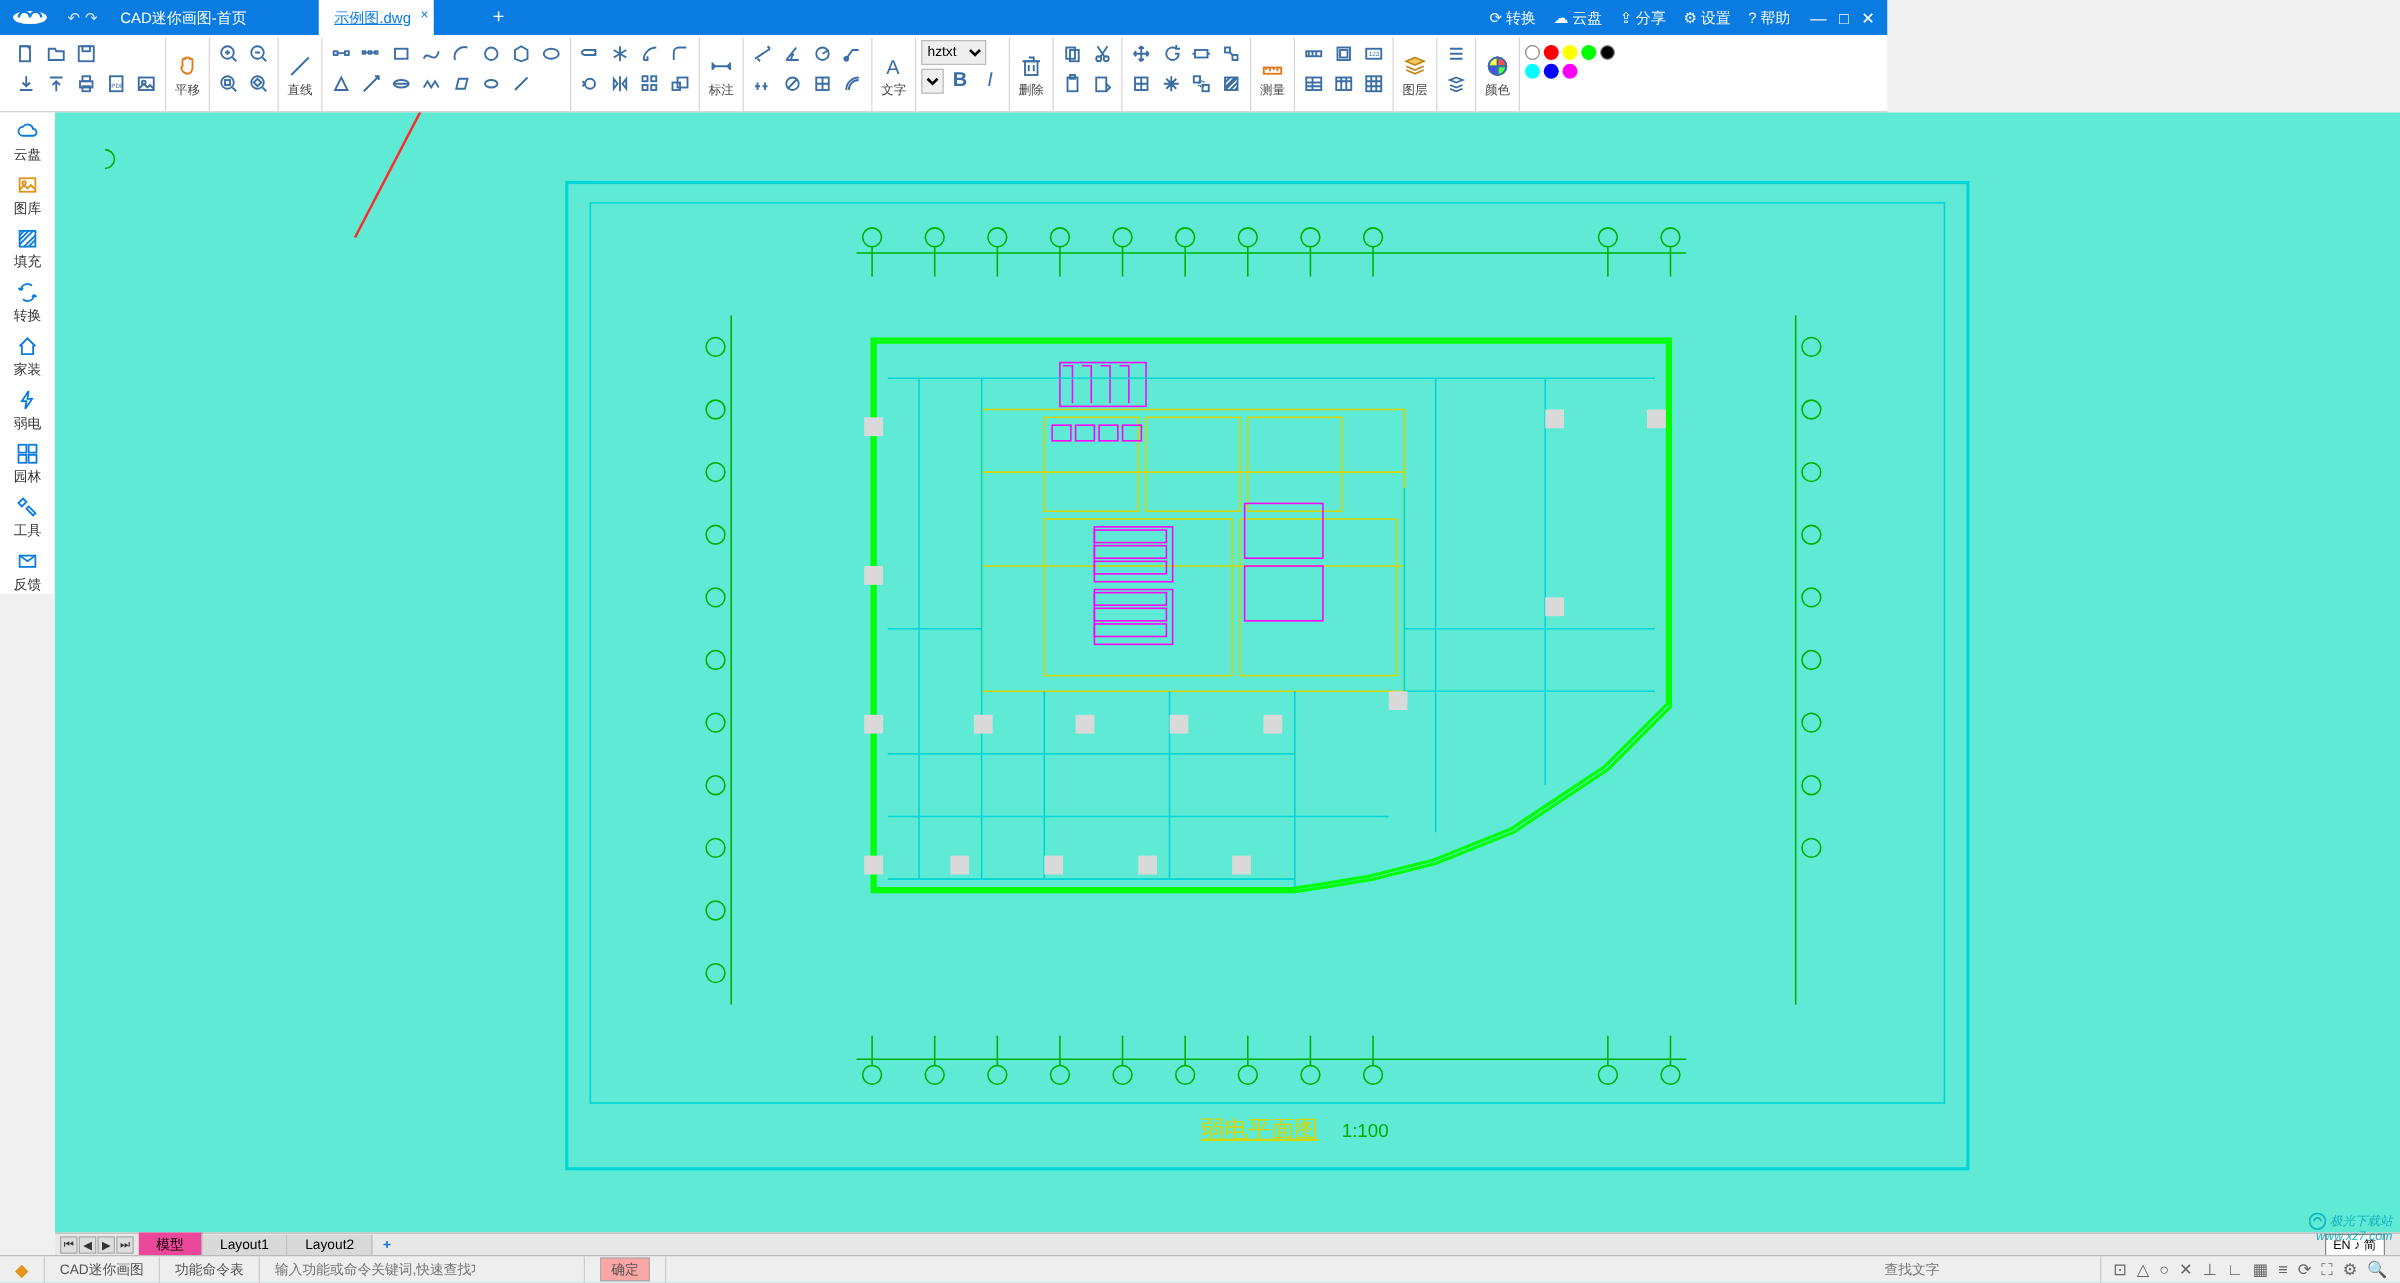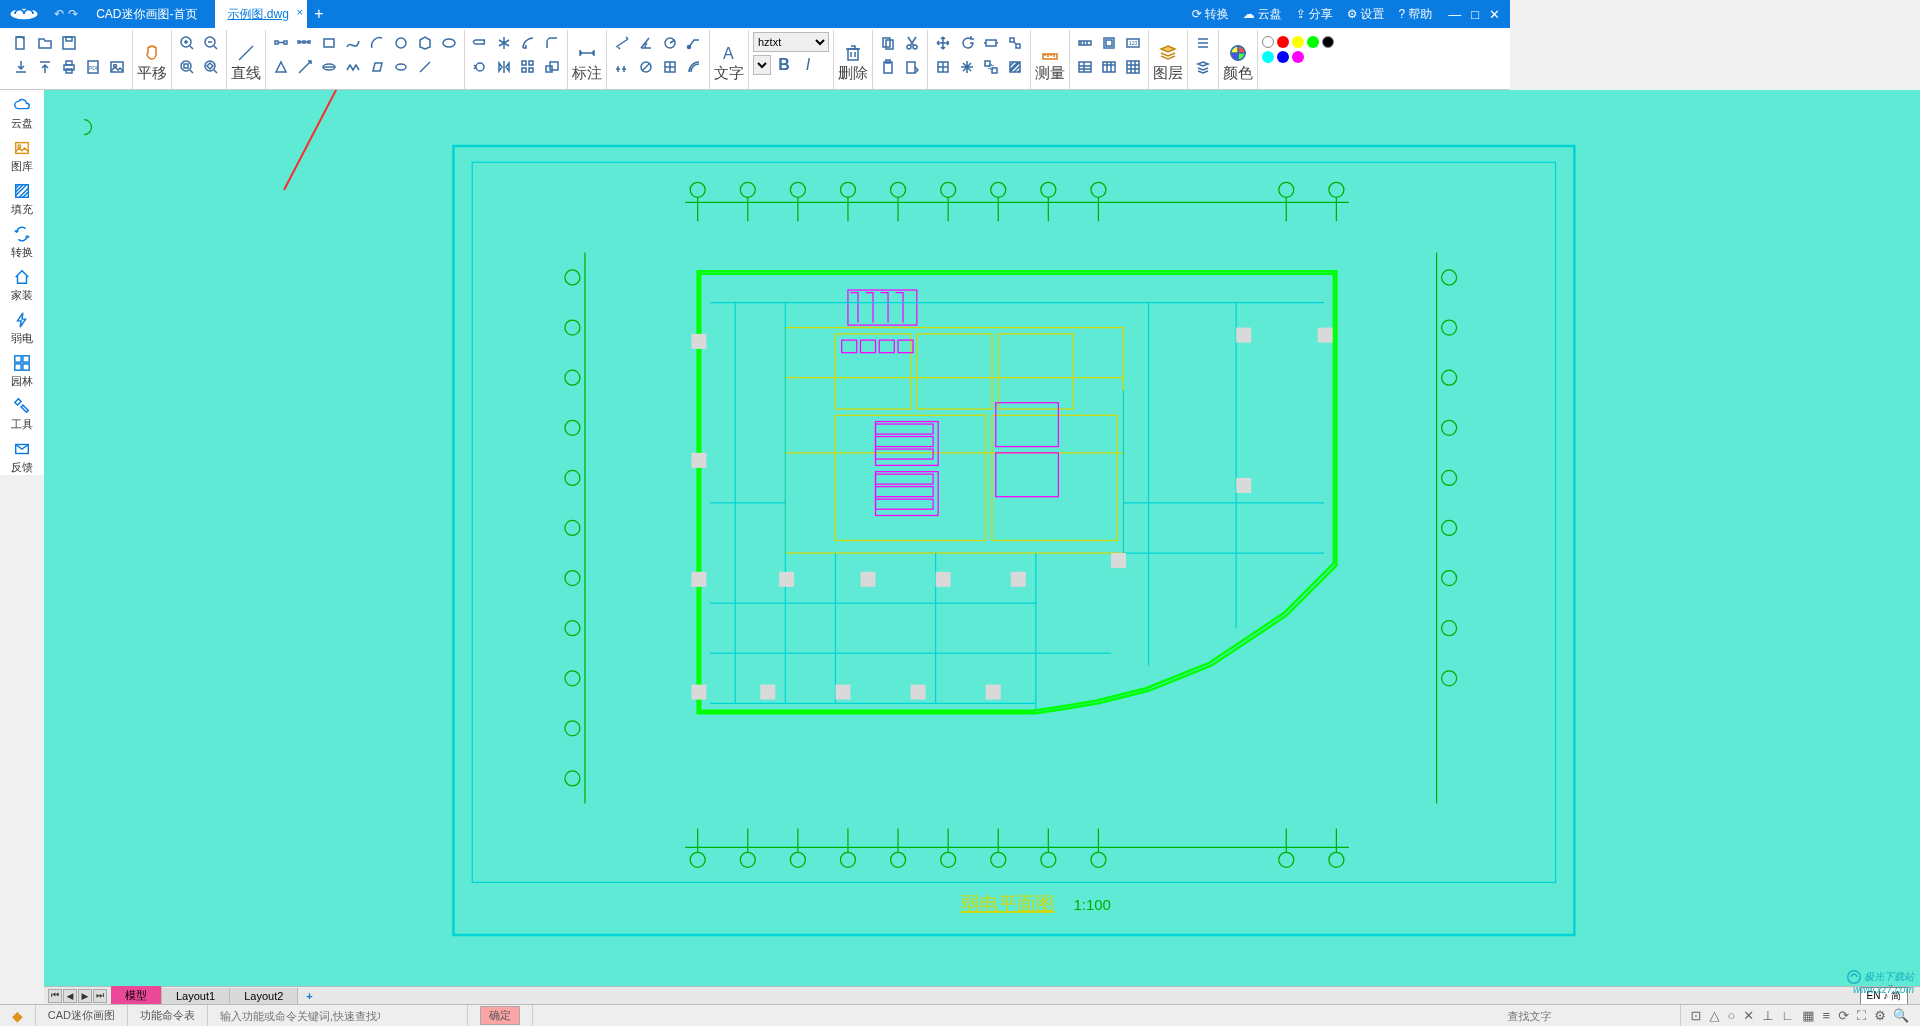--- a/index.html
+++ b/index.html
@@ -4,48 +4,48 @@
 <style>
 * { margin:0; padding:0; box-sizing:border-box; font-family:"Microsoft YaHei",sans-serif; -webkit-user-select:none; user-select:none; }
 html,body { width:1510px; height:808px; overflow:hidden; background:#f0f0f0; }
 
 
 .titlebar { height:28px; background:#0a7be0; display:flex; align-items:center; color:#fff; font-size:12px; }
 .titlebar .logo { width:48px; height:28px; display:flex; align-items:center; justify-content:center; }
 .titlebar .logo svg { width:30px; height:16px; }
 .titlebar .nav-arrows { display:flex; gap:4px; padding:0 6px; }
 .titlebar .nav-arrows span { opacity:.8; cursor:pointer; }
-.tabgroup { display:flex; height:28px; align-items:stretch; }
+.tabgroup { display:flex; height:28px; align-items:stretch;gap:40px; }
 .tab { height:28px; padding:0 18px 0 12px; display:flex; align-items:center; font-size:12px; position:relative; cursor:pointer; }
 .tab.home { background:#0a7be0; color:#fff; }
 .tab.active { background:#fff; color:#0a7be0;text-decoration:underline; }
 .tab .close { position:absolute; right:4px; top:6px; font-size:11px; color:#0a7be0; }
 .tab.addtab { width:24px; padding:0; justify-content:center; color:#fff; font-size:16px; }
 .titlebar .spacer { flex:1; }
 .titlebar .rightmenu { display:flex; align-items:center; gap:14px; padding-right:6px; }
 .titlebar .rightmenu .mitem { display:flex; align-items:center; gap:3px; cursor:pointer; opacity:.95; font-size:12px; }
 .titlebar .winbtns { display:flex; align-items:center; gap:10px; padding:0 10px; }
 .titlebar .winbtns span { cursor:pointer; font-size:13px; }
 
 
 .ribbon { height:62px; background:#fff; border-bottom:1px solid #c9c9c9; display:flex; align-items:stretch; padding:2px 6px 0 6px; }
 .rgroup { display:flex; flex-direction:column; align-items:center; justify-content:space-between; padding:2px 4px 1px 4px; border-right:1px solid #d7d7d7; }
 .rgroup:last-child { border-right:none; }
 .rgroup .rows { display:flex; flex-direction:column; gap:2px; }
 .rgroup .row { display:flex; gap:2px; align-items:center; }
 .ibtn { width:22px; height:22px; border:1px solid transparent; border-radius:2px; display:flex; align-items:center; justify-content:center; color:#3a6ea5; cursor:pointer; }
 .ibtn svg { width:16px; height:16px; stroke:#3a6ea5; fill:none; stroke-width:1.5; }
 .ibtn.orange svg { stroke:#e07a1a; }
-.glabel { font-size:15px; color:#444; text-align:right; line-height:12px; padding-top:1px;}
+.glabel { font-size:10px; color:#444; text-align:right; line-height:12px; padding-top:1px;}
 .vgroup { display:flex; flex-direction:column; align-items:center; justify-content:center; gap:0; padding:0 4px; border-right:1px solid #d7d7d7; cursor:pointer;}
 .vgroup .ibtn { width:26px; height:26px; }
 .vgroup .ibtn svg{ width:20px; height:20px;}
 .selbox { height:20px; font-size:11px; border:1px solid #bbb; }
 .numbox { width:18px; }
-.fontbox { width:76px; }
+.fontbox { width:52px; }
 .colorswatch { display:flex; flex-wrap:wrap; width:84px; gap:3px; padding-top:4px;}
 .colorswatch div { width:12px; height:12px; border-radius:50%; cursor:pointer; }
 
 
 .leftside { position:absolute; left:0; top:90px; width:44px; background:#fff; display:flex; flex-direction:column; align-items:center; gap:8px; padding-top:6px; }
 .leftside .sitem { display:flex; flex-direction:column; align-items:center; gap:2px; cursor:pointer; color:#0a7be0; font-size:11px; }
 .leftside .sitem svg { width:18px; height:18px; stroke:#0a7be0; fill:none; stroke-width:1.6; }
 .leftside .sitem span { color:#333; }
 
 

